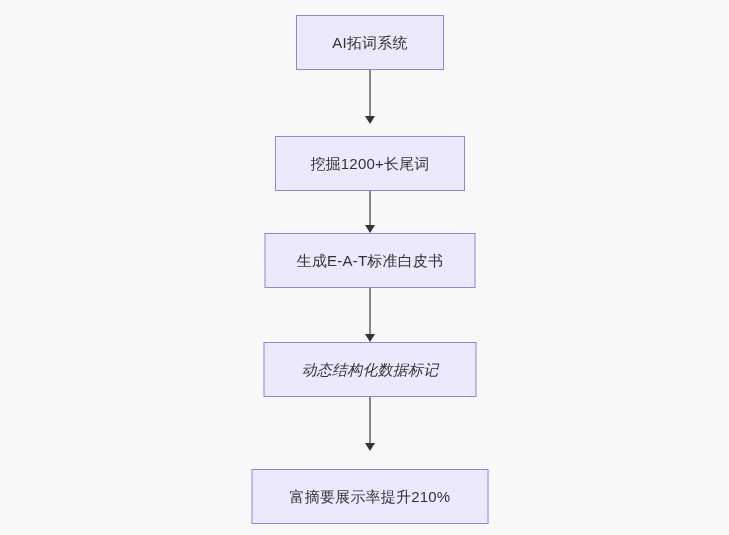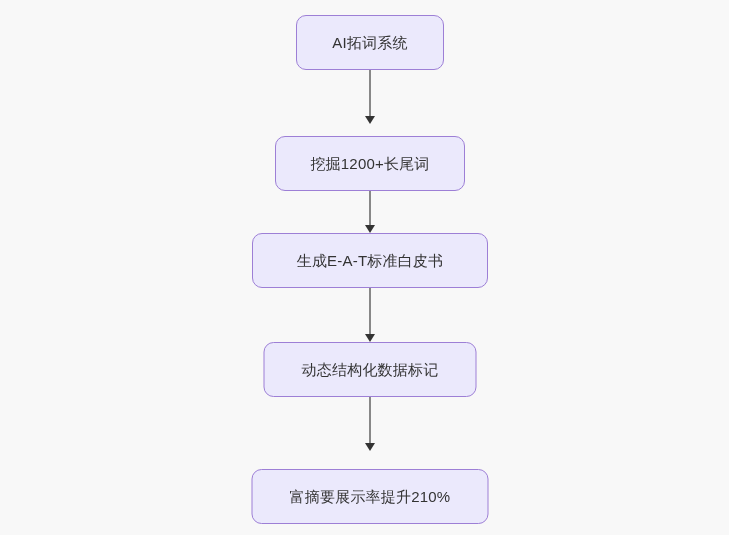--- a/index.html
+++ b/index.html
@@ -16,21 +16,21 @@
   #flowchart {
     position: relative;
     width: 729px;
     height: 535px;
   }
   .node {
     position: absolute;
     box-sizing: border-box;
     background: #ebe9fc;
     border: 1.4px solid #9d7fd6;
-    border-radius: 10px;
+    border-radius: 0;
     display: flex;
     align-items: center;
     justify-content: center;
     height: 55px;
     transform: translateX(-50%);
   }
   .node-label {
     font-size: 15px;
     color: #333333;
     line-height: 1;
@@ -88,25 +88,25 @@
   </div>
 
   <div class="node" style="left:370px; top:15px; width:148px;">
     <span class="node-label">AI拓词系统</span>
   </div>
 
   <div class="node" style="left:370px; top:136px; width:190px;">
     <span class="node-label">挖掘1200+长尾词</span>
   </div>
 
-  <div class="node" style="left:370px; top:233px; width:236px;">
+  <div class="node" style="left:370px; top:233px; width:211px;">
     <span class="node-label">生成E-A-T标准白皮书</span>
   </div>
 
-  <div class="node" style="left:370px; top:342px; width:213px;">
+  <div class="node" style="left:370px; top:342px; width:213px;font-style:italic;">
     <span class="node-label">动态结构化数据标记</span>
   </div>
 
   <div class="node" style="left:370px; top:451px; width:237px;margin-top:18px;">
     <span class="node-label">富摘要展示率提升210%</span>
   </div>
 
 </div>
 
 </body></html>

